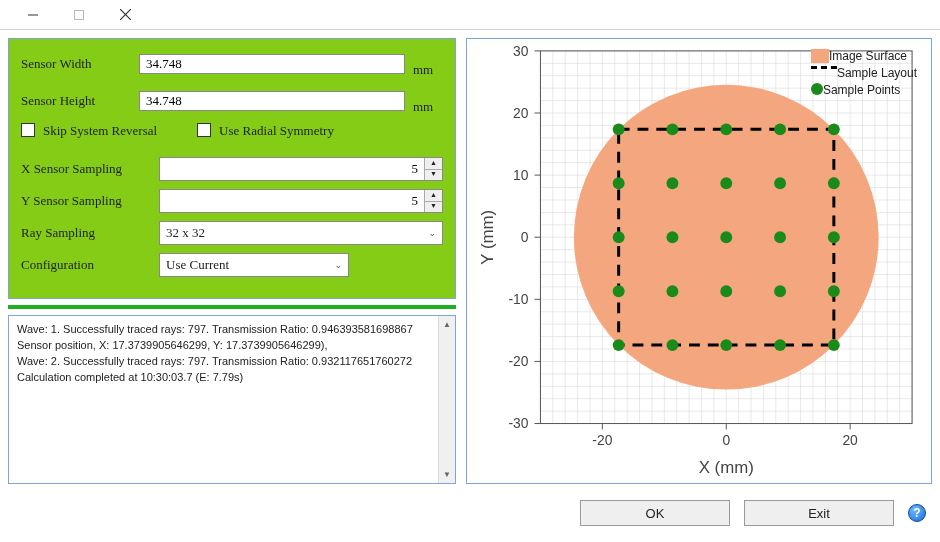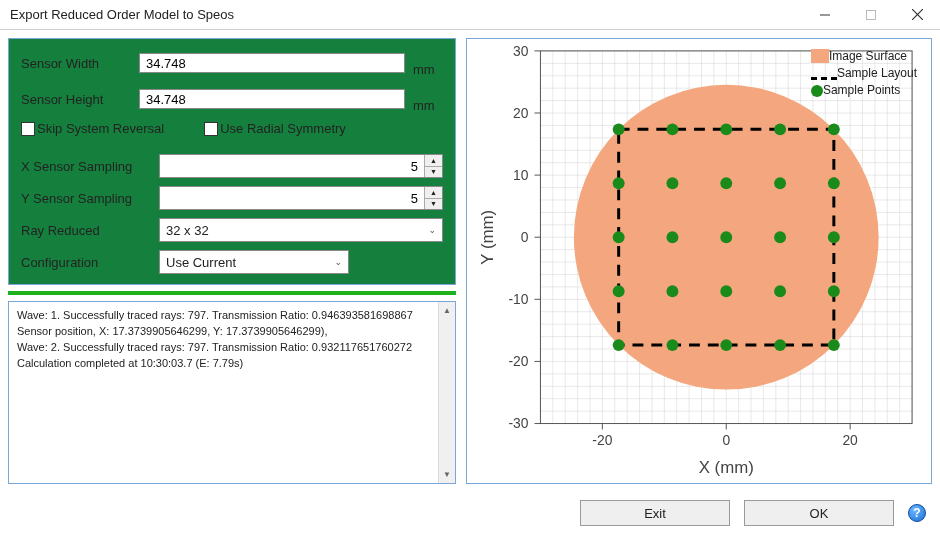--- a/index.html
+++ b/index.html
@@ -46,45 +46,46 @@
   }
   .right {
     flex: 1;
     border: 1px solid #7aa7d9;
     background: #fff;
     position: relative;
   }
   
   .panel {
     border: 1px solid #7aa7d9;
-    background: #15803d;
+    background: #84cc16;
     padding: 10px 12px;
+    font-family: Liberation Serif, serif;
   }
   .row {
     display: flex;
     align-items: center;
     margin-bottom: 8px;
     gap: 8px;
   }
-  .row:last-child { margin-bottom: 0; }
+  .row:last-child { margin-bottom: 11px; }
   .lbl { width: 110px; }
   .lbl2 { width: 130px; }
   input[type=text].field {
     flex: 1;
     height: 20px;
     border: 1px solid #888;
     padding: 0 6px;
     font: inherit;
     background: #fff;
   }
   .unit { width: 30px; margin-top: 13px; }
   .chk {
     display: inline-flex;
-    align-items: flex-end;
-    gap: 2px;
+    align-items: flex-start;
+    gap: 8px;
   }
   .chkbox {
     width: 14px; height: 14px;
     border: 1px solid #333;
     background: #fff;
   }
   
   .spinner {
     flex: 1;
     height: 24px;
@@ -185,38 +186,37 @@
     border: 1px solid #0a4a9e;
   }
   
   .legend {
     position: absolute;
     top: 10px; right: 14px;
     font-size: 12px;
     background: rgba(255,255,255,0);
   }
   .legend-row {
-    display: flex; align-items: flex-end; gap: 0;
+    display: flex; align-items: flex-start; gap: 0;
     margin-bottom: 3px;
     justify-content: flex-start;
   }
   .swatch-square { width: 18px; height: 14px; }
   .swatch-dash {
     width: 26px; height: 0;
     border-top: 3px dashed #000;
   }
   .swatch-dot {
     width: 12px; height: 12px; border-radius: 50%;
   }
 </style>
 </head>
 <body>
 
 <div class="titlebar">
-  <div class="title">Export Reduced Order Model to Speos</div>
   <div class="winbtn">
     <svg width="10" height="10">
         <line x1="0" y1="5" x2="10" y2="5" stroke="#333" stroke-width="1"></line>
       </svg>
   </div>
   <div class="winbtn disabled">
     <svg width="10" height="10">
         <rect x="0.5" y="0.5" width="9" height="9" fill="none" stroke="#bbb" stroke-width="1"></rect>
       </svg>
   </div>
@@ -268,21 +268,21 @@
         <div class="lbl2">Y Sensor Sampling</div>
         <div class="spinner">
           <input value="5" style="">
           <div class="spinbtns">
             <div class="spinbtn">▲</div>
             <div class="spinbtn">▼</div>
           </div>
         </div>
       </div>
       <div class="row">
-        <div class="lbl2">Ray Reduced</div>
+        <div class="lbl2">Ray Sampling</div>
         <div class="dropdown dd-wide">
           <span class="ddtext">32 x 32</span>
           <span class="ddarrow">⌄</span>
         </div>
       </div>
       <div class="row">
         <div class="lbl2">Configuration</div>
         <div class="dropdown dd-narrow">
           <span class="ddtext">Use Current</span>
           <span class="ddarrow">⌄</span>
@@ -432,19 +432,19 @@
       <div class="legend-row">
         <div class="swatch-dot" style="background: rgb(26, 138, 26);"></div>
         <span>Sample Points</span>
       </div>
     </div>
   </div>
 </div>
 
 <div class="bottombar">
   <div class="btn">
-      <span>Exit</span>
+      <span>OK</span>
     </div>
   <div class="btn">
-      <span>OK</span>
+      <span>Exit</span>
     </div>
   <div class="helpicon">?</div>
 </div>
 
 </body></html>

